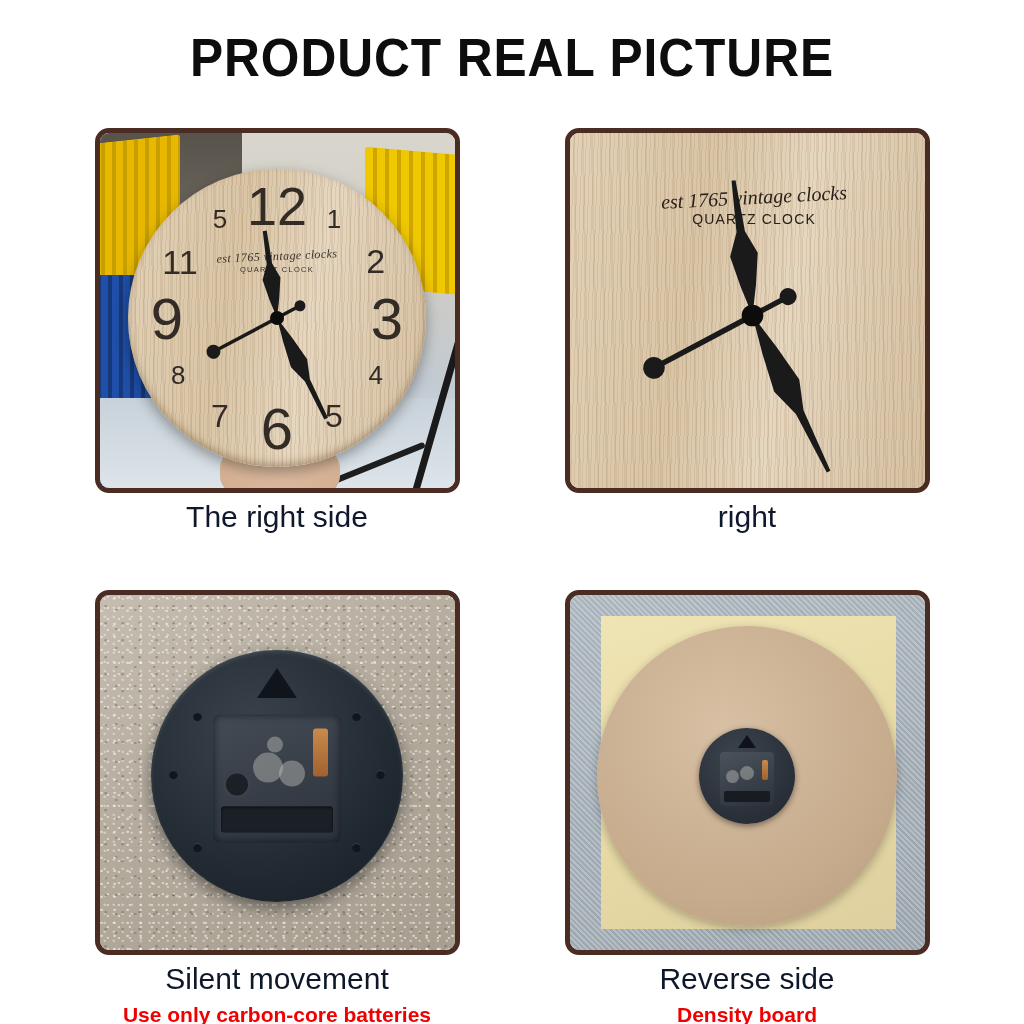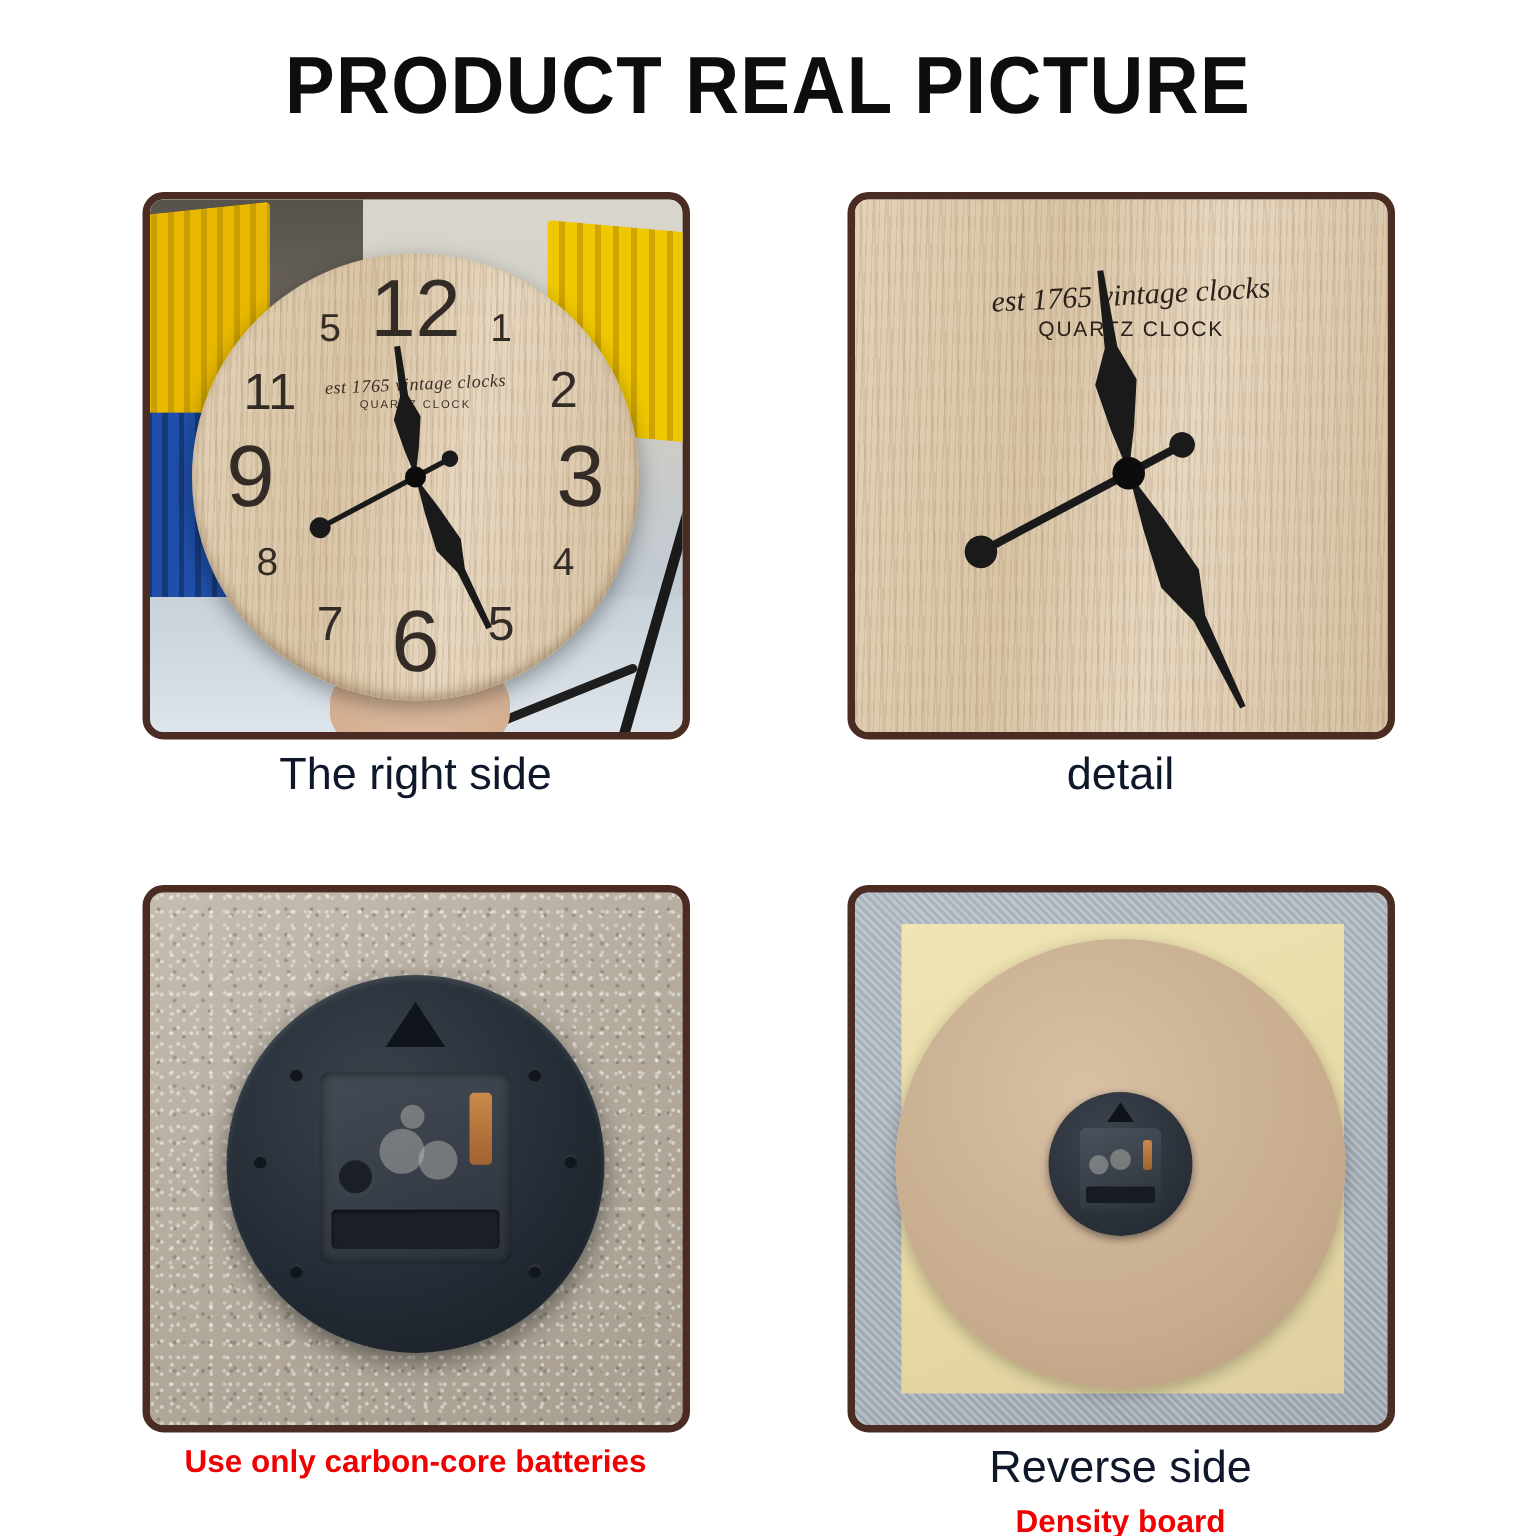--- a/index.html
+++ b/index.html
@@ -308,21 +308,21 @@
           L30.008000000000003,7.75 Z" fill="#1a1a1a" transform="translate(182.5,182.5) rotate(262)"></path>
             <path d="M0,0 L38.192,-7.75 L78.12,-13.950000000000001 L107.63199999999999,-4.2625
           L173.6,-2 L173.6,2 L107.63199999999999,4.2625 L78.12,13.950000000000001
           L38.192,7.75 Z" fill="#1a1a1a" transform="translate(182.5,182.5) rotate(64)"></path>
             <path d="M-40.300000000000004,0 L111.60000000000001,0" stroke="#1a1a1a" stroke-width="5.425" transform="translate(182.5,182.5) rotate(152)"></path>
             <circle cx="-40.300000000000004" cy="0" r="8.525" fill="#1a1a1a" transform="translate(182.5,182.5) rotate(152)"></circle>
             <circle cx="111.60000000000001" cy="0" r="10.85" fill="#1a1a1a" transform="translate(182.5,182.5) rotate(152)"></circle>
             <circle cx="182.5" cy="182.5" r="10.85" fill="#0c0c0c"></circle>
           </svg>
       </div>
-      <div class="caption">detail</div>
+      <div class="caption">right</div>
     </div>
   </div>
 
   <div class="row" style="margin-top:57px">
 
     <div class="cell">
       <div class="panel" id="panel-movement">
         <div class="speckle-base"></div>
         <div class="speckle"></div>
         <div class="movement-body">
@@ -336,20 +336,21 @@
           <div class="mv-box">
             <div class="gear" style="left:10px;top:56px;width:28px;height:28px;background:#1b2027;border:3px solid #3a424c"></div>
             <div class="gear" style="left:40px;top:38px;width:30px;height:30px"></div>
             <div class="gear" style="left:66px;top:46px;width:26px;height:26px"></div>
             <div class="gear" style="left:54px;top:22px;width:16px;height:16px"></div>
             <div class="battery"></div>
             <div class="batt-slot"></div>
           </div>
         </div>
       </div>
+      <div class="caption">Silent movement</div>
       <div class="subcaption">Use only carbon-core batteries</div>
     </div>
 
     <div class="cell">
       <div class="panel" id="panel-reverse">
         <div class="rev-gray"></div>
         <div class="rev-paper"></div>
         <div class="rev-disc">
           <div class="rev-movement">
             <div class="rev-mv-tri"></div>

